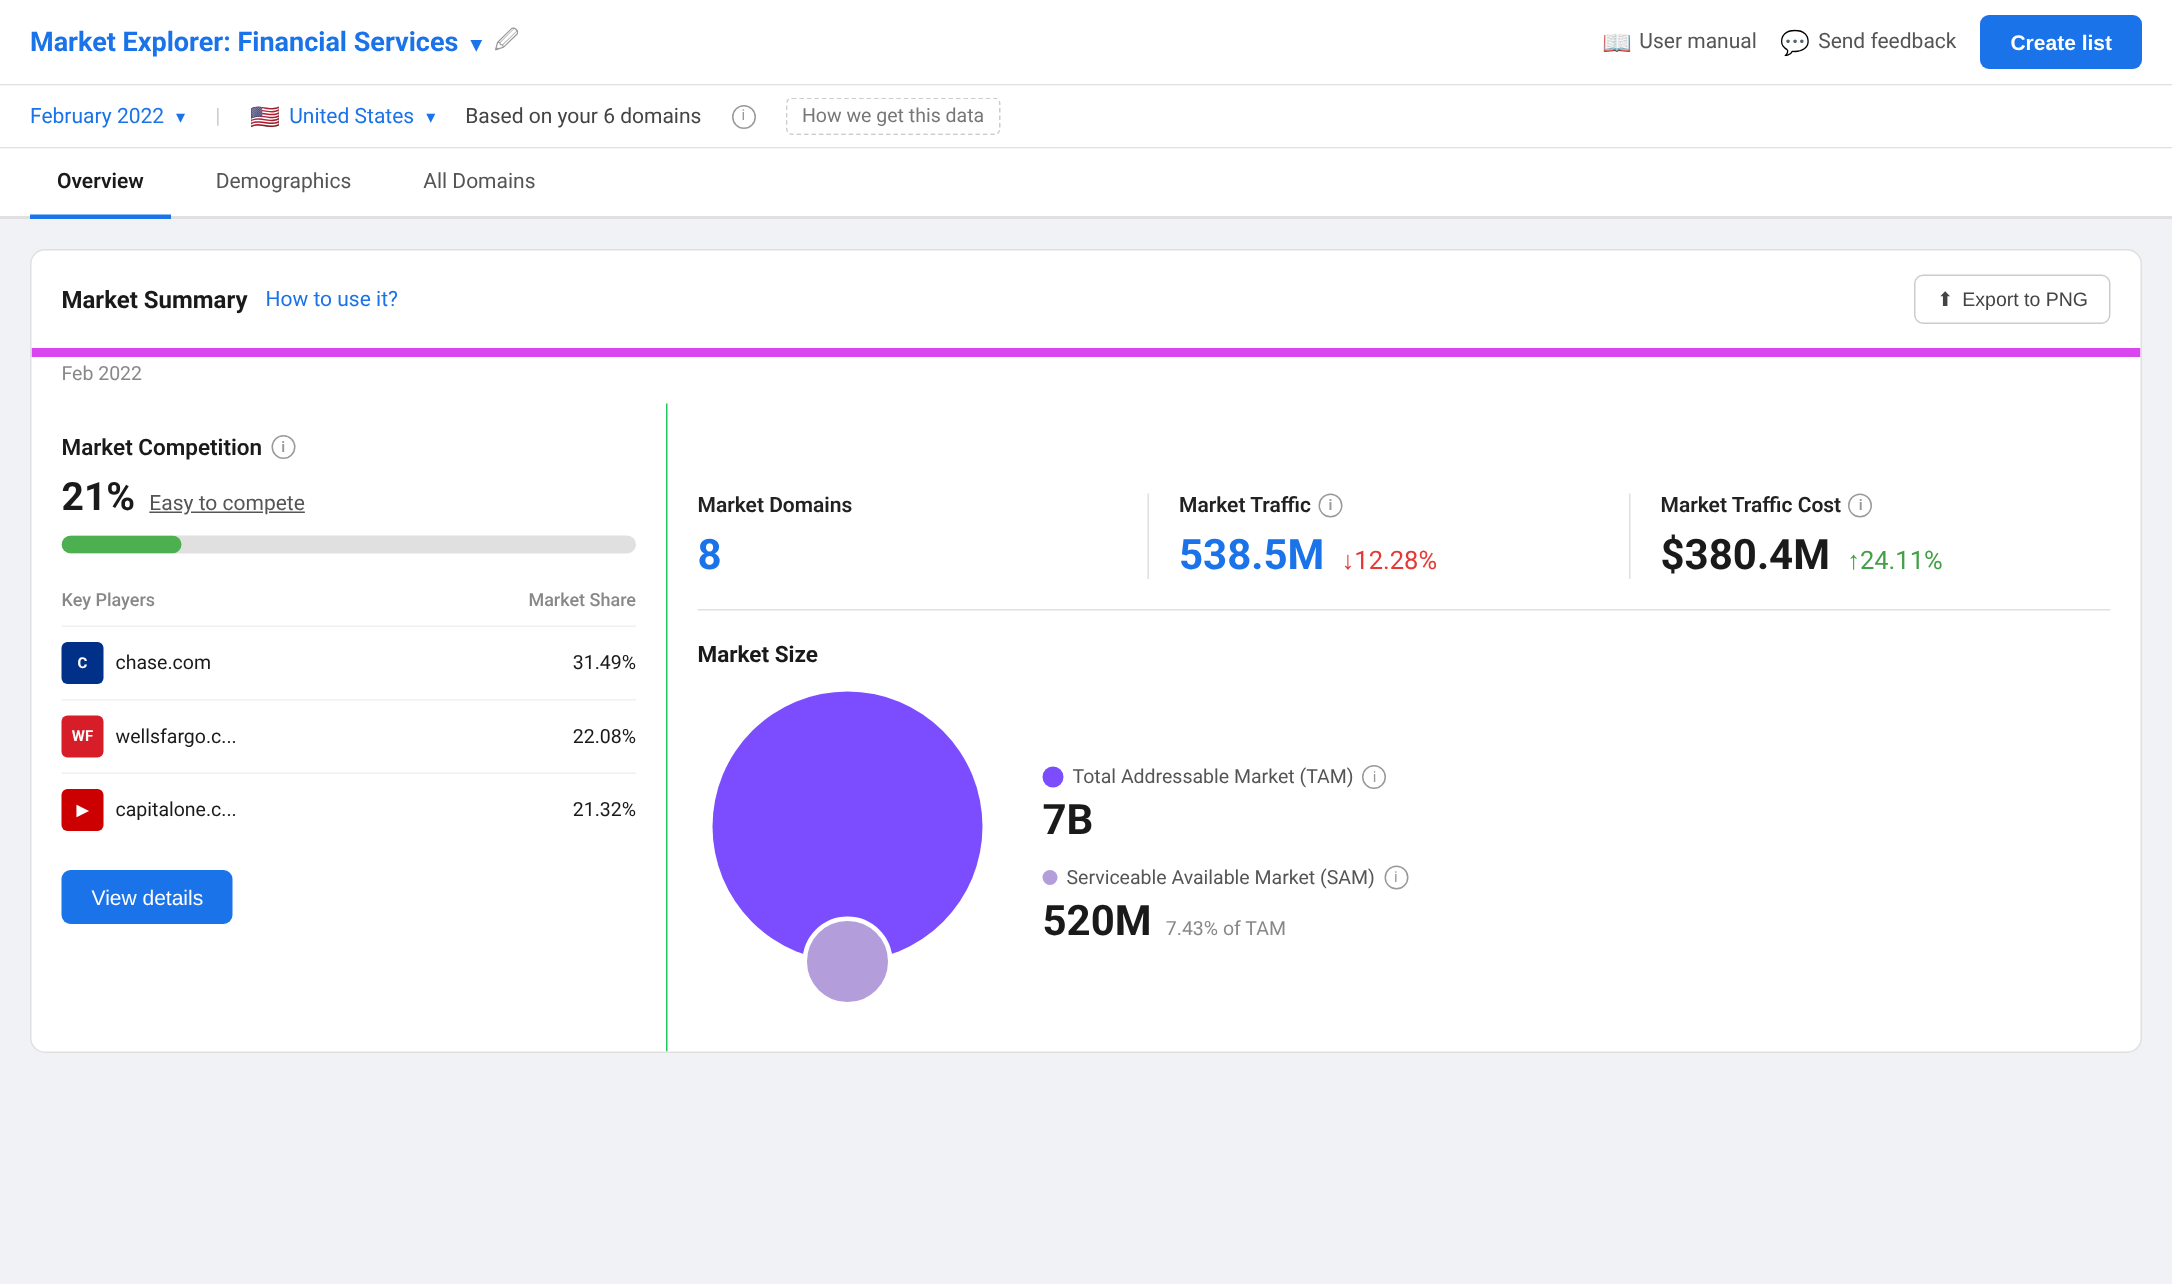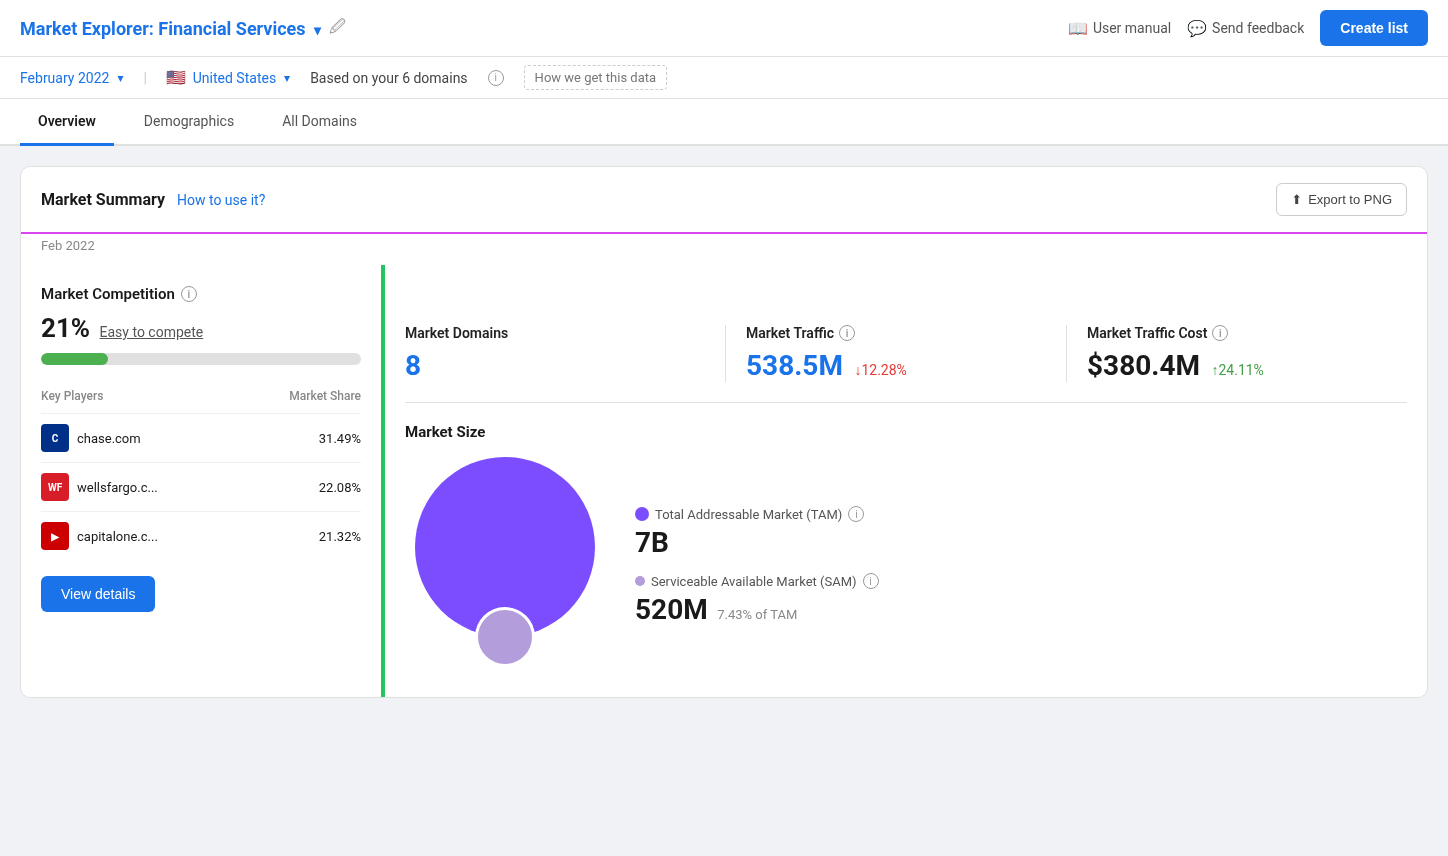--- a/index.html
+++ b/index.html
@@ -126,21 +126,21 @@
       background: #fff;
       border-radius: 10px;
       border: 1px solid #e0e0e0;
       overflow: hidden;
     }
     .card-header {
       padding: 16px 20px;
       display: flex;
       align-items: center;
       justify-content: space-between;
-      border-bottom: 2px solid #d946ef;
+      border-bottom: 6px solid #d946ef;
     }
     .card-header-left {
       display: flex;
       align-items: center;
       gap: 12px;
     }
     .card-title {
       font-size: 16px;
       font-weight: 700;
     }
@@ -164,22 +164,22 @@
       border-radius: 6px;
       padding: 8px 14px;
       font-size: 13px;
       cursor: pointer;
       color: #444;
     }
     .card-body {
       display: flex;
     }
     .left-panel {
-      width: 364px;
-      border-right: 4px solid #22c55e;
+      width: 424px;
+      border-right: 1px solid #22c55e;
       padding: 20px;
       flex-shrink: 0;
     }
     .right-panel {
       flex: 1;
       padding: 20px;
     }
     .market-competition-title {
       display: flex;
       align-items: center;
@@ -285,21 +285,21 @@
       color: #222;
       margin-bottom: 8px;
     }
     .metric-value {
       font-size: 28px;
       font-weight: 700;
       color: #1a73e8;
     }
     .metric-value.black { color: #1a1a1a; }
     .metric-change {
-      font-size: 14px;
+      font-size: 17px;
       margin-left: 8px;
     }
     .metric-change.down { color: #e53935; }
     .metric-change.up { color: #43a047; }
     .market-size-section {}
     .market-size-title {
       font-size: 15px;
       font-weight: 700;
       margin-bottom: 16px;
     }

